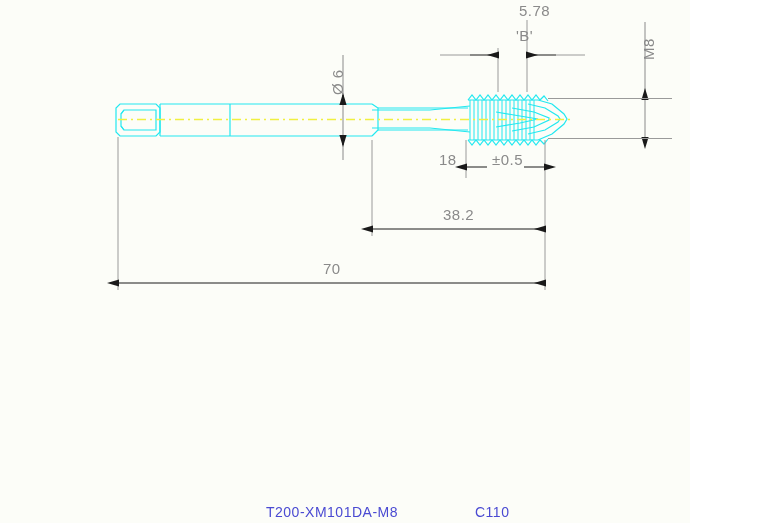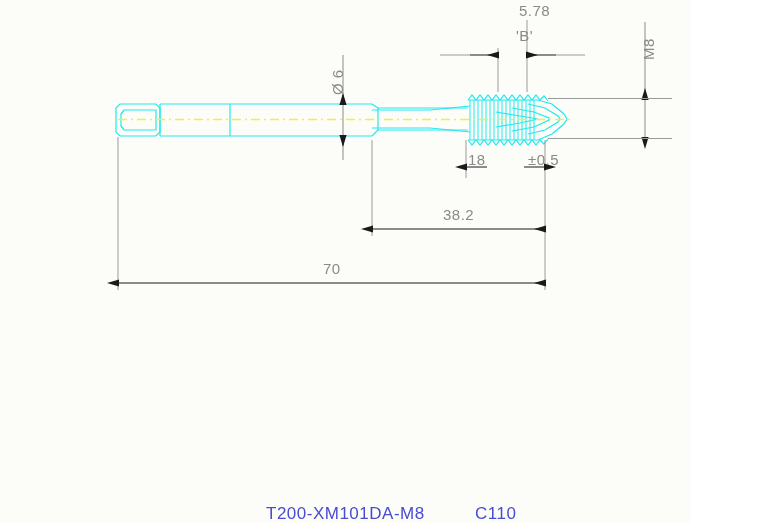--- a/index.html
+++ b/index.html
@@ -37,21 +37,21 @@
     white-space: nowrap;
     letter-spacing: 0.5px;
   }
   .dimtext.vert {
     transform-origin: left top;
     transform: rotate(-90deg);
   }
   .titletext {
     position: absolute;
     font-family: "Liberation Sans", sans-serif;
-    font-size: 17px;
+    font-size: 14px;
     color: #4a4ad2;
     white-space: nowrap;
     letter-spacing: 0.5px;
   }
 </style>
 </head>
 <body>
 
 <div id="root">
 
@@ -186,23 +186,23 @@
   </svg>
 
   <div class="dimtext" style="left:519px; top:2px;">5.78</div>
 
   <div class="dimtext" style="left:516px; top:27px;">'B'</div>
 
   <div class="dimtext vert" style="left:640px; top:60px;">M8</div>
 
   <div class="dimtext vert" style="left:329px; top:95px;">Ø 6</div>
 
-  <div class="dimtext" style="left:468px; top:151px;">18</div>
-
-  <div class="dimtext" style="left:492px; top:151px;margin-left:36px;">±0.5</div>
+  <div class="dimtext" style="left:439px; top:151px;">18</div>
+
+  <div class="dimtext" style="left:492px; top:151px;">±0.5</div>
 
   <div class="dimtext" style="left:443px; top:206px;text-align:right;">38.2</div>
 
   <div class="dimtext" style="left:323px; top:260px;">70</div>
 
   <div class="titletext" style="left:266px; top:504px;">T200-XM101DA-M8</div>
 
   <div class="titletext" style="left:475px; top:504px;text-align:right;">C110</div>
 
 </div>

